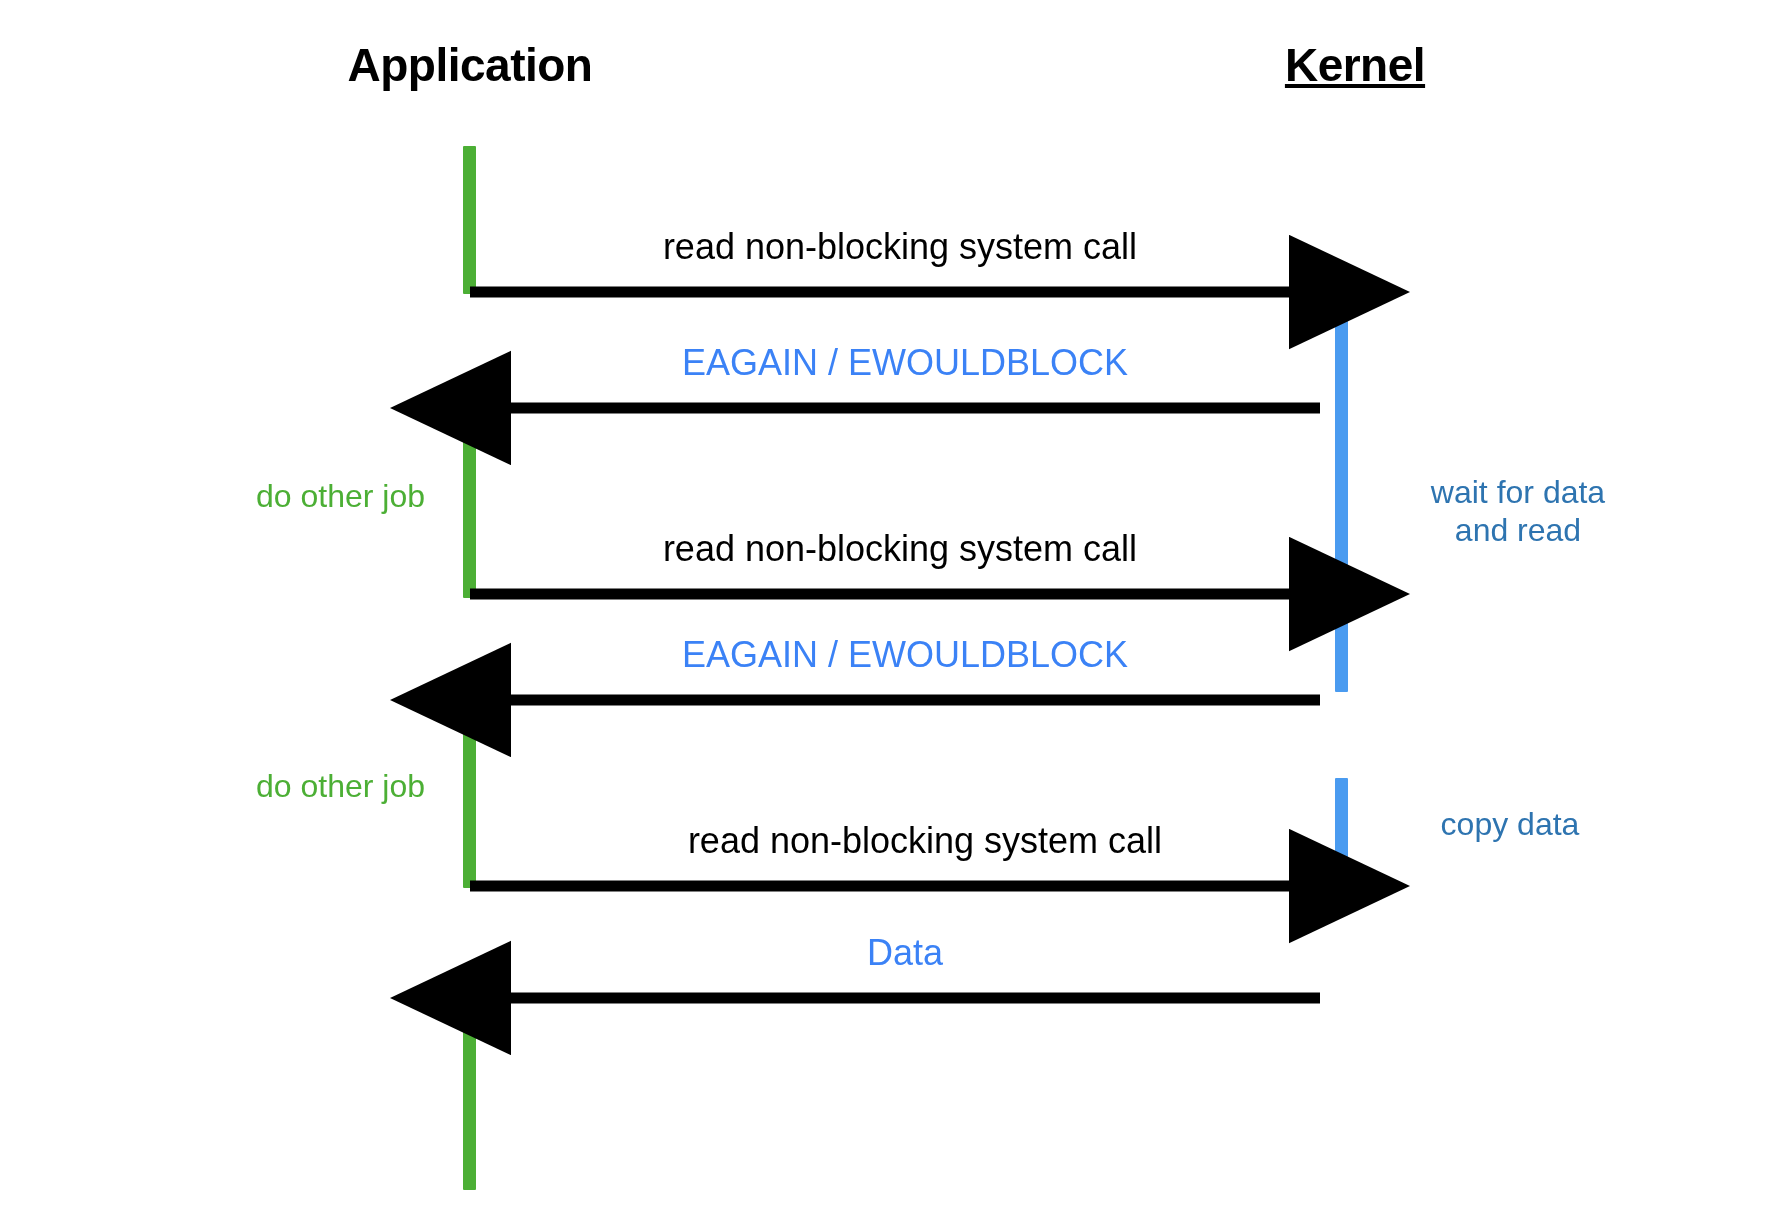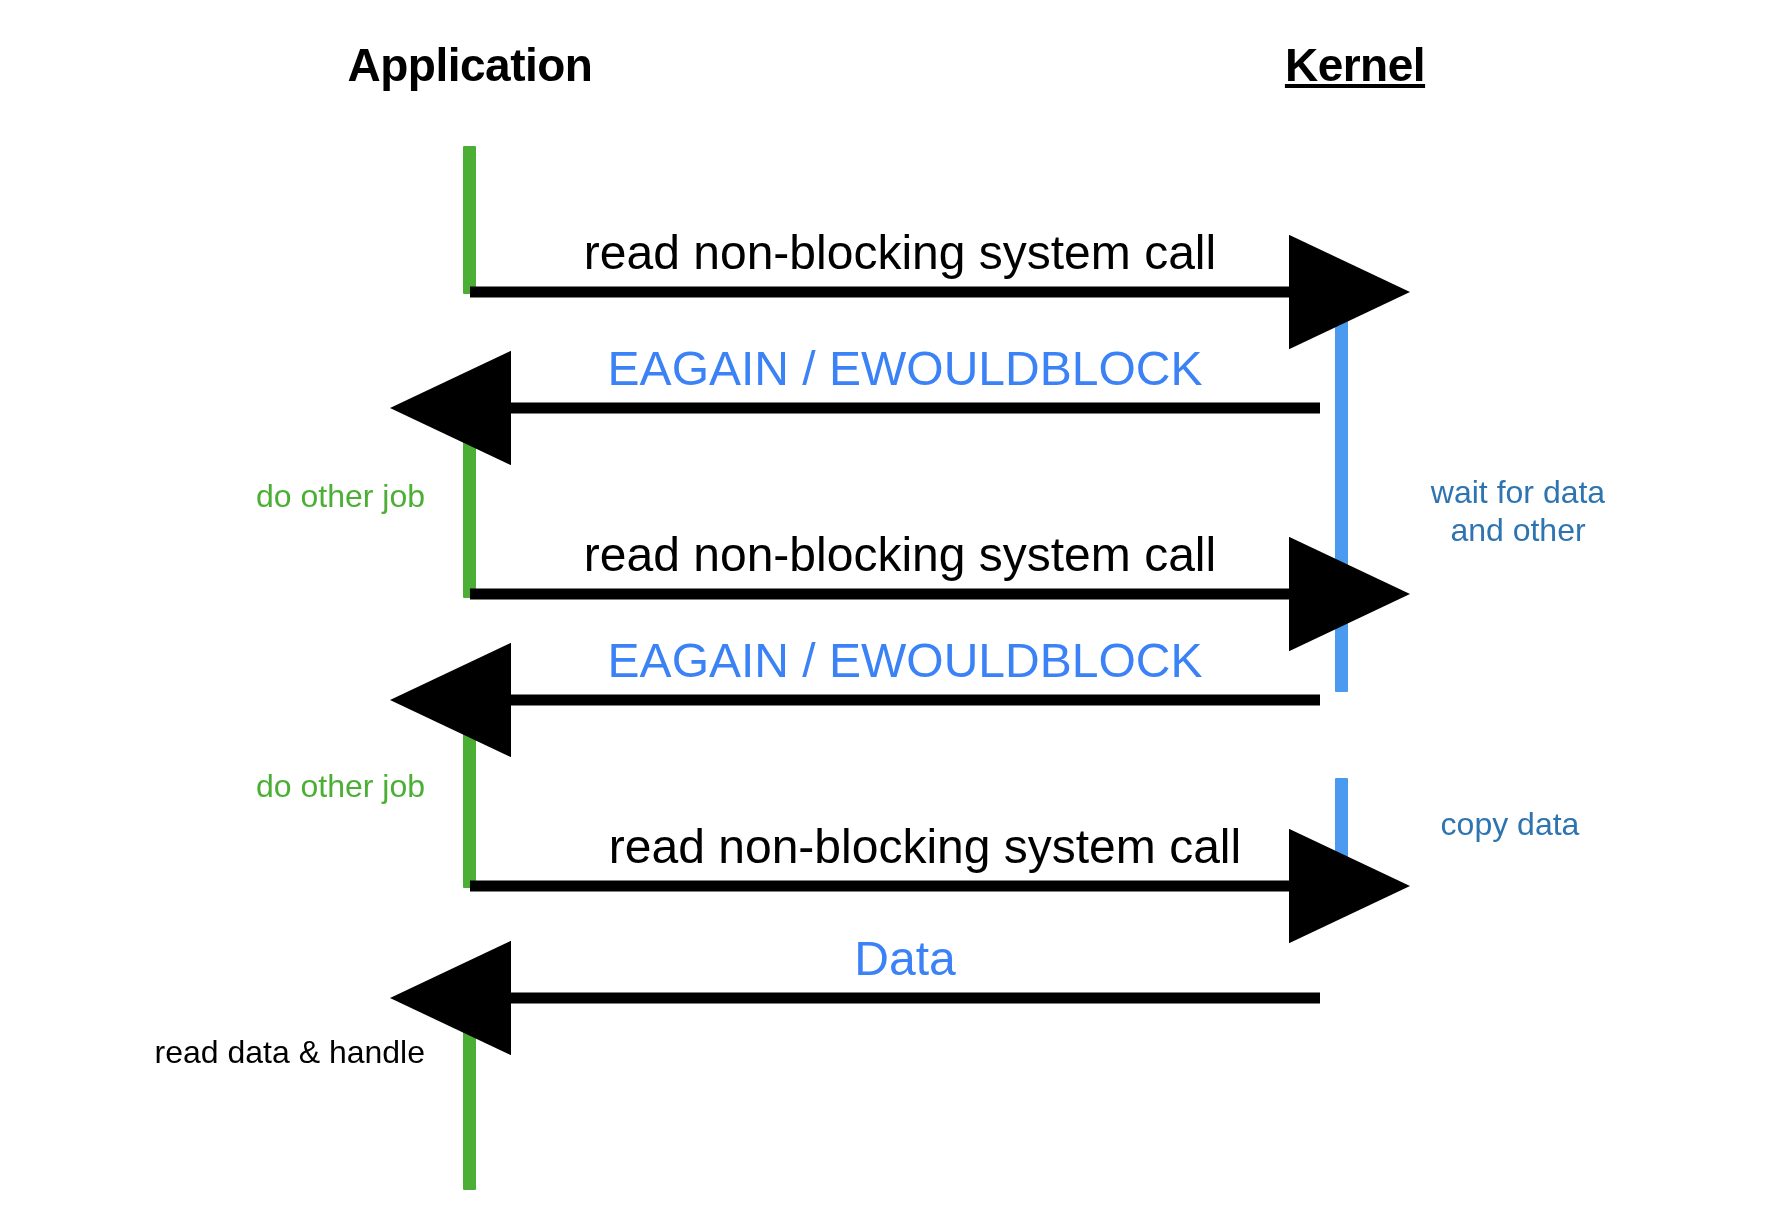--- a/index.html
+++ b/index.html
@@ -31,21 +31,21 @@
   .lifeline {
     position: absolute;
     width: 13px;
     border-radius: 1px;
   }
   .lifeline-app { background: #4CAF35; }
   .lifeline-kernel { background: #4A9BF0; }
 
   .arrow-label {
     position: absolute;
-    font-size: 48px;
+    font-size: 36px;
     white-space: nowrap;
     text-align: center;
     transform: translateX(-50%);
     line-height: 1.05;
   }
   .lbl-black { color: #000000; }
   .lbl-red   { color: #3b82f6; }
 
   .side-label {
     position: absolute;
@@ -112,22 +112,21 @@
   <div class="arrow-label lbl-red" style="left:905px; top:636px;">EAGAIN / EWOULDBLOCK</div>
 
   <div class="arrow-label lbl-black" style="left:925px; top:822px;">read non-blocking system call</div>
 
   <div class="arrow-label lbl-red" style="left:905px; top:934px;">Data</div>
 
   <div class="side-label side-green side-left-anchor" style="left:425px; top:478px;">do other job</div>
 
   <div class="side-label side-green side-left-anchor" style="left:425px; top:768px;">do other job</div>
 
-  <div class="side-label side-black side-left-anchor" style="left:425px; top:1034px;">read data &amp; handle</div>
 
   <div class="side-label side-blue side-right" style="left:1518px; top:474px;">
     <div>wait for data</div>
-    <div>and other</div>
+    <div>and read</div>
   </div>
 
   <div class="side-label side-blue side-right" style="left:1510px; top:806px;">copy data</div>
 
 </div>
 
 </body></html>

